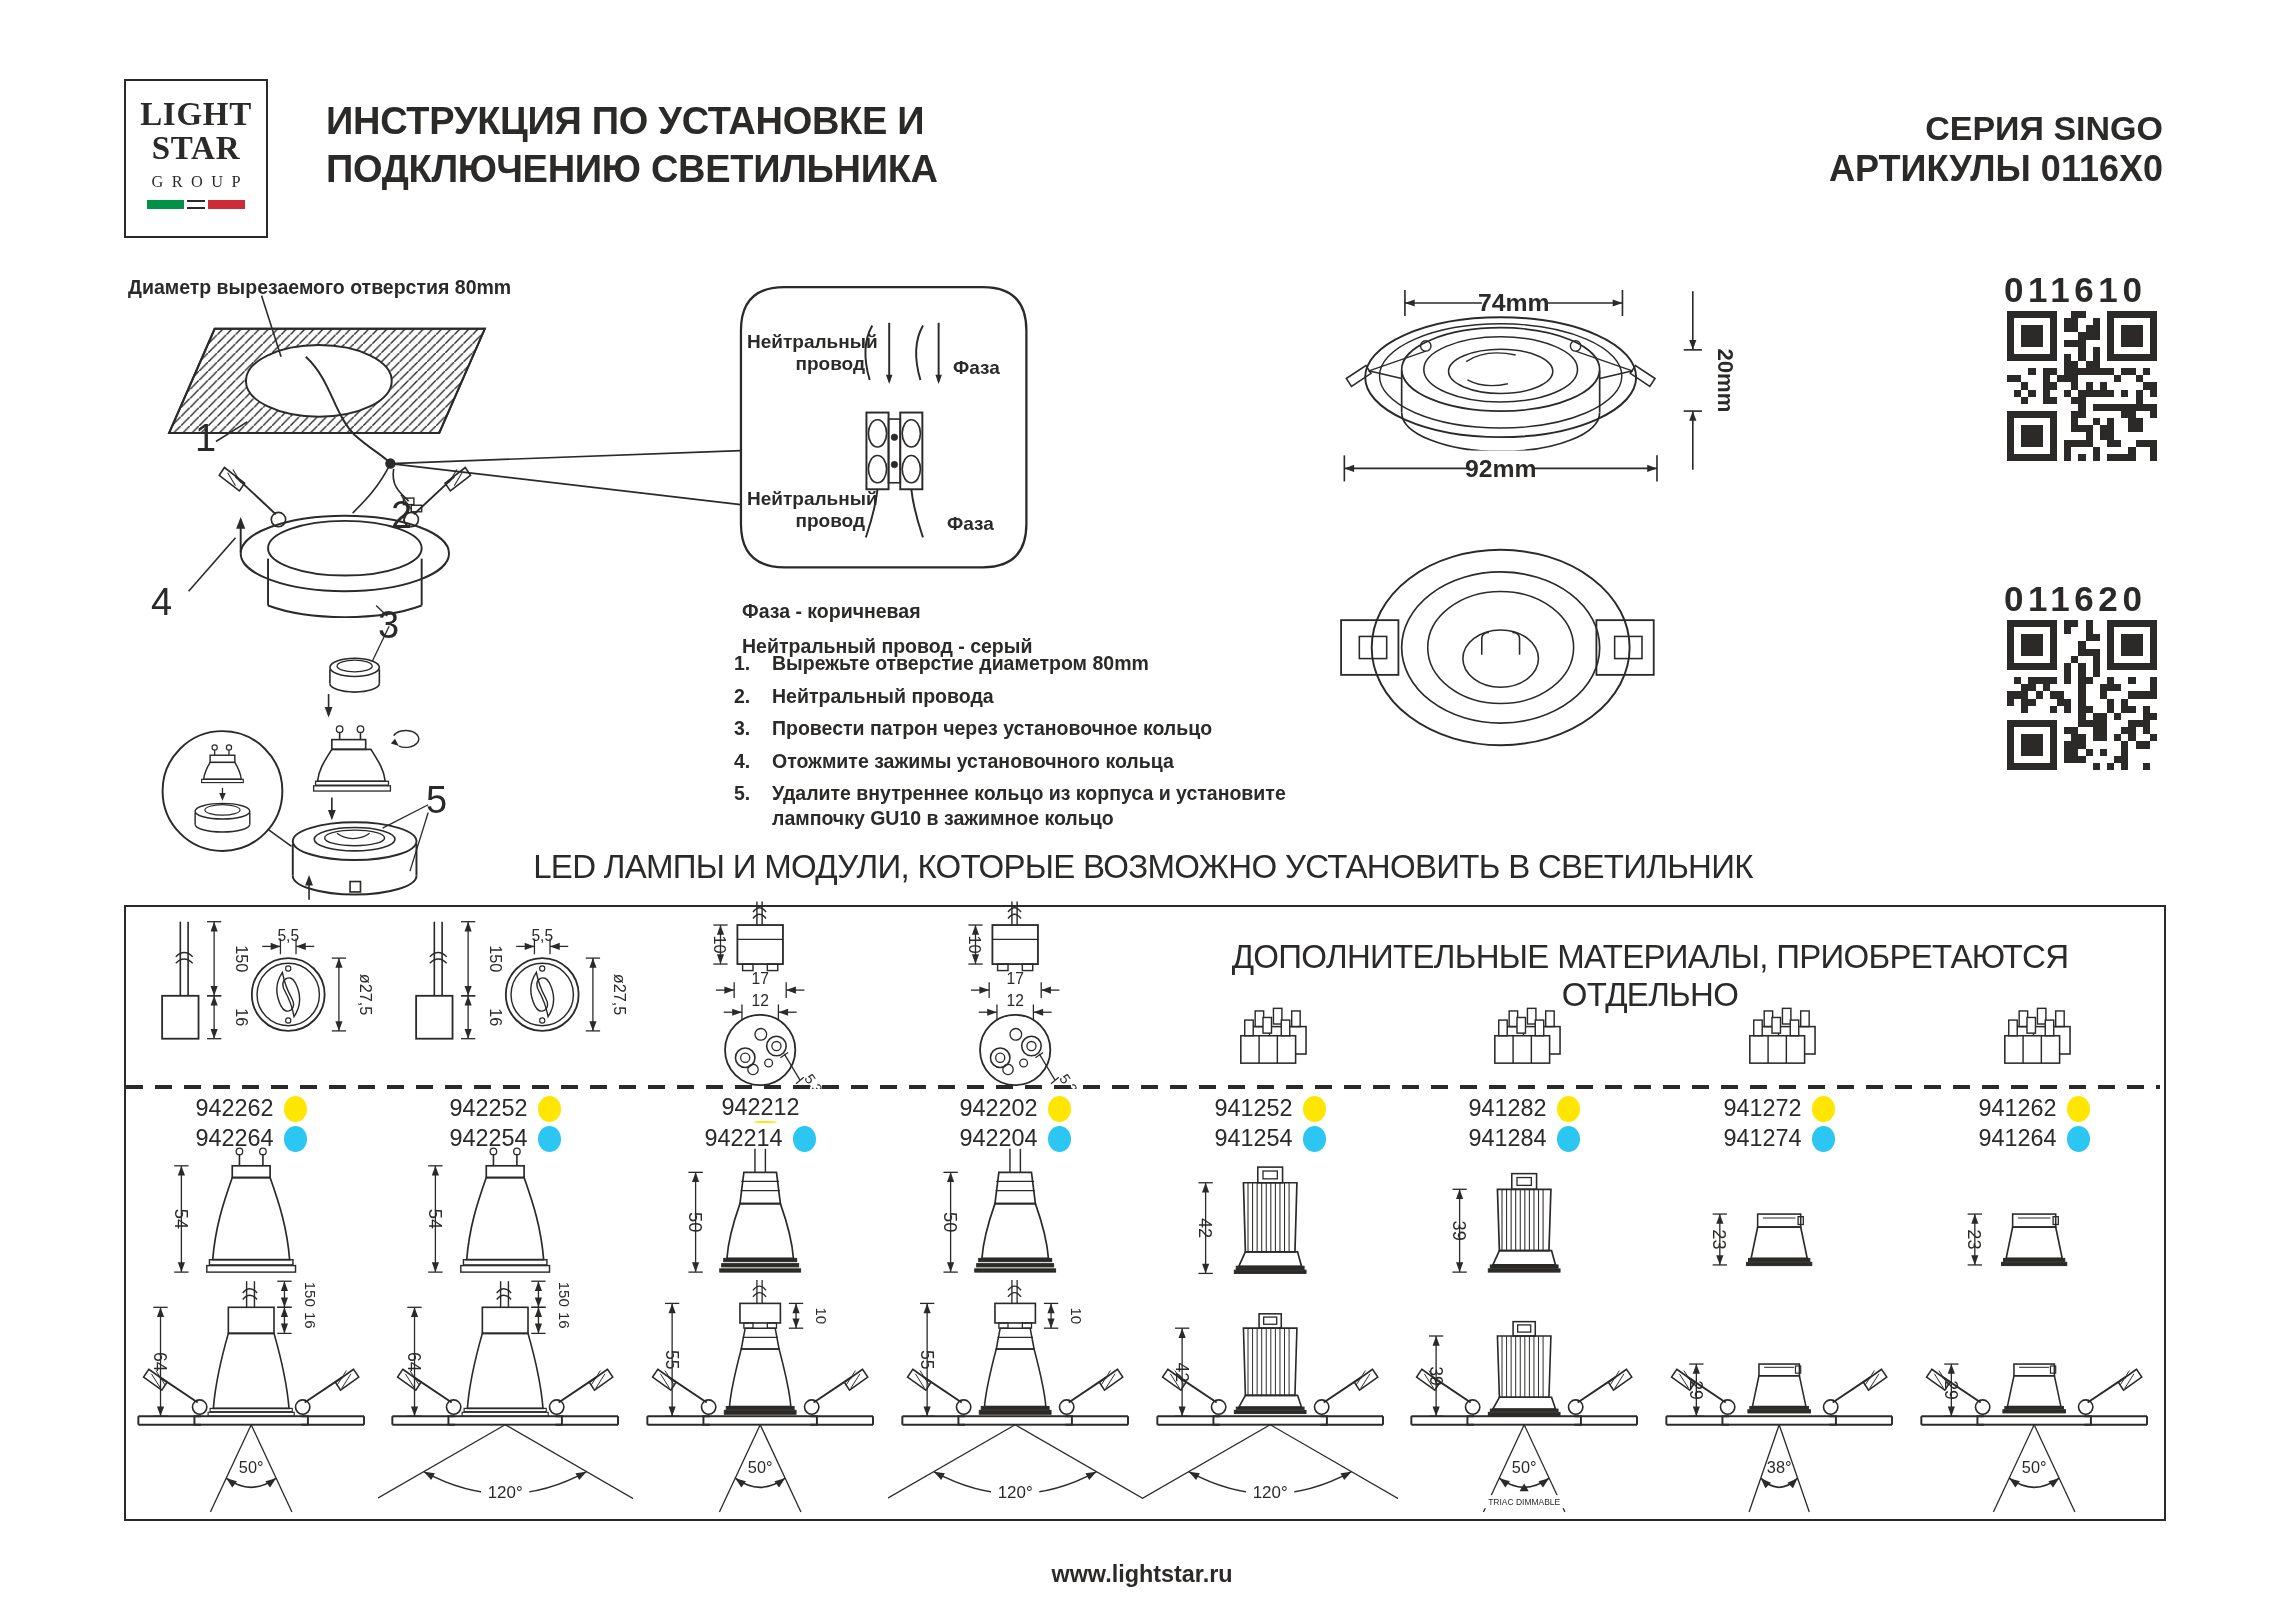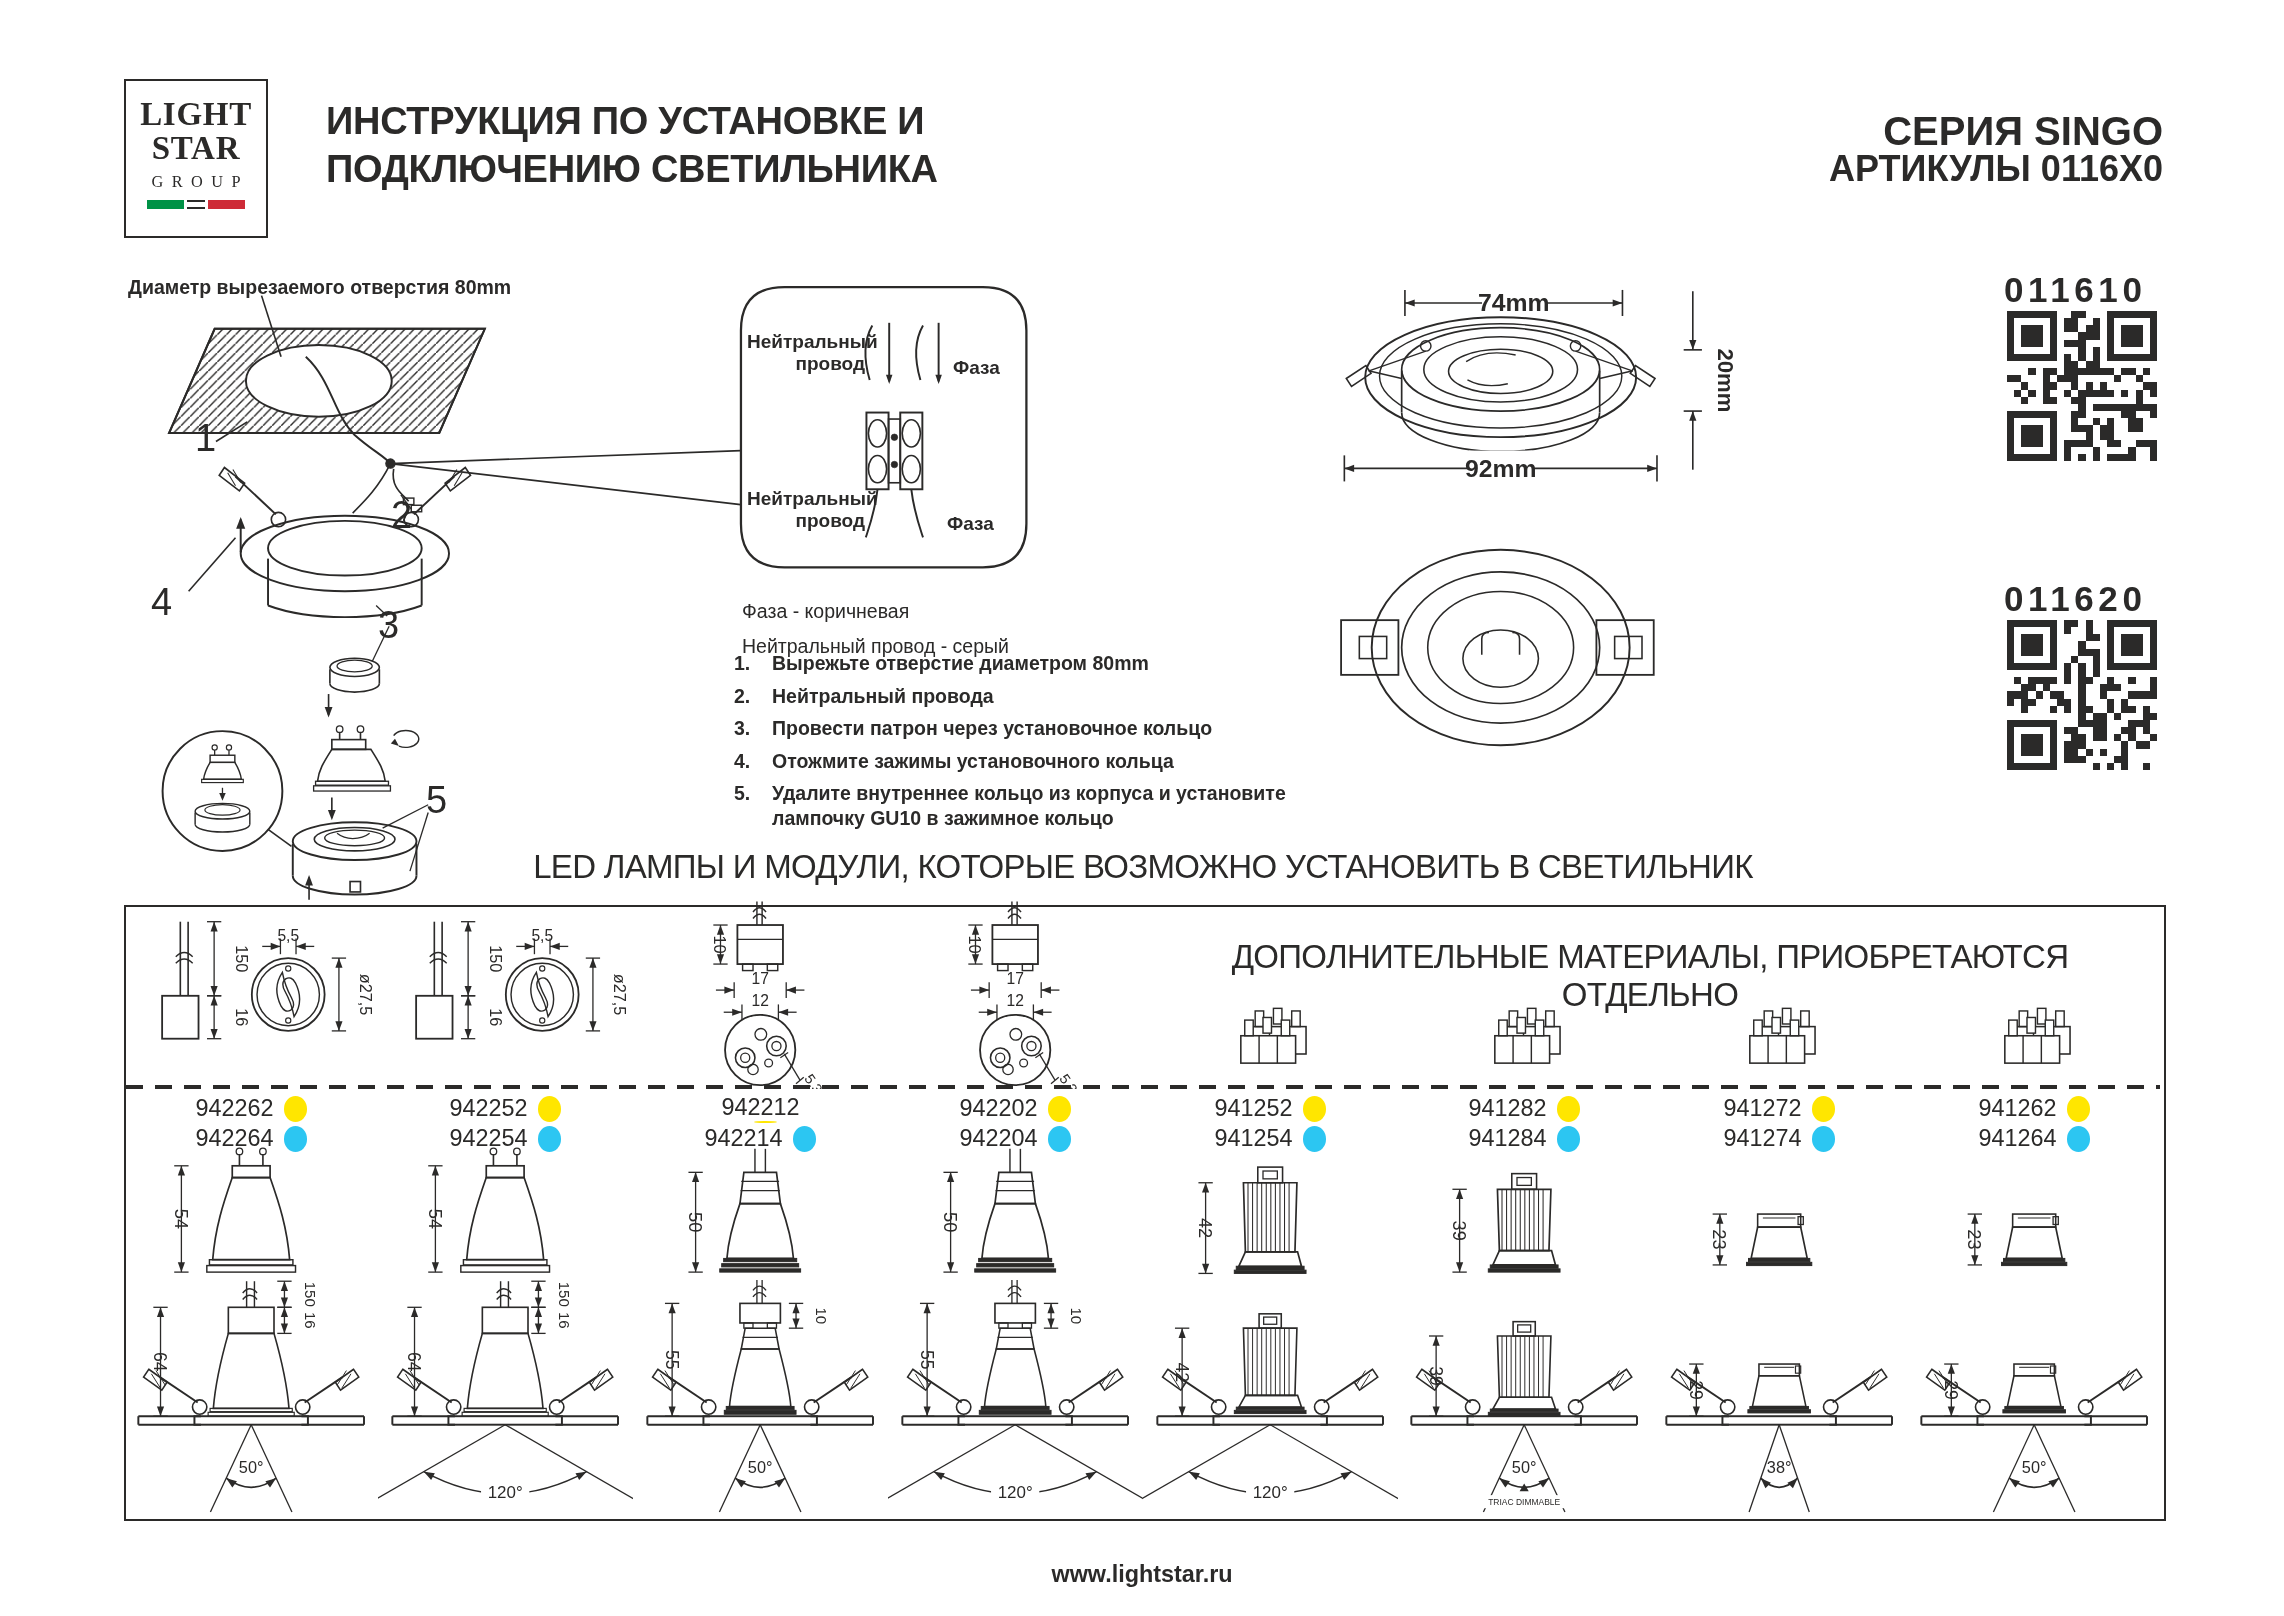--- a/index.html
+++ b/index.html
@@ -7,26 +7,26 @@
           font-family:"Liberation Sans",sans-serif;color:#2b2a29;}
   .abs{position:absolute;}
   #logo-box{left:124px;top:79px;width:140px;height:155px;border:2px solid #2b2a29;text-align:center;}
   .logo-word{font-family:"Liberation Serif",serif;font-weight:700;font-size:33px;line-height:1.02;letter-spacing:0.7px;}
   .logo-group{font-family:"Liberation Serif",serif;font-weight:400;font-size:16.3px;letter-spacing:8.5px;margin-top:6.5px;padding-left:8.5px;}
   #logo-flag{display:flex;width:98px;height:9.8px;margin:7.8px auto 0 auto;}
   #logo-flag .g{flex:4;background:#009246;}
   #logo-flag .w{flex:2;background:#ffffff;border-top:2px solid #2b2a29;border-bottom:2px solid #2b2a29;margin:0 2.6px;}
   #logo-flag .r{flex:4;background:#ce2b37;}
   #doc-title{left:326px;top:98px;font-size:38px;font-weight:700;line-height:1.25;letter-spacing:-0.3px;}
-  #series{right:121px;top:109px;font-size:40px;font-weight:700;text-align:right;}
+  #series{right:121px;top:109px;font-size:34px;font-weight:700;text-align:right;}
   #articles{right:121px;top:148px;font-size:36px;font-weight:700;text-align:right;}
   .qr-label{width:156px;text-align:left;font-size:35px;font-weight:600;letter-spacing:4.6px;}
   #hole-note{left:128px;top:276px;font-size:19.5px;font-weight:700;}
   .bubble-label{font-size:19px;font-weight:700;line-height:1.18;}
-  .wire-note{left:742px;font-size:19.5px;font-weight:400;}
+  .wire-note{left:742px;font-size:19.5px;font-weight:700;}
   #steps{left:734px;top:651px;width:599px;font-size:19.5px;font-weight:600;}
   #steps .li{display:flex;margin-bottom:7.2px;line-height:1.3;}
   #steps .num{width:38px;flex:none;}
   #led-title{left:124px;top:848px;width:2038px;text-align:center;font-size:33px;font-weight:400;letter-spacing:-0.7px;}
   #led-box{left:124px;top:905px;width:2038px;height:612px;border:2px solid #2b2a29;}
   #dash-line{left:126px;top:1085px;width:2034px;height:3.9px;
      background:repeating-linear-gradient(90deg,#2b2a29 0 17px,transparent 17px 29px);}
   #extras-title{left:1142px;top:938px;width:1016px;text-align:center;font-size:33px;font-weight:400;letter-spacing:-0.7px;}
   .art-row{display:flex;justify-content:center;align-items:center;height:29px;font-size:23.4px;font-weight:400;}
   .dot{width:23.4px;height:26px;border-radius:50%;margin-left:10.4px;}

